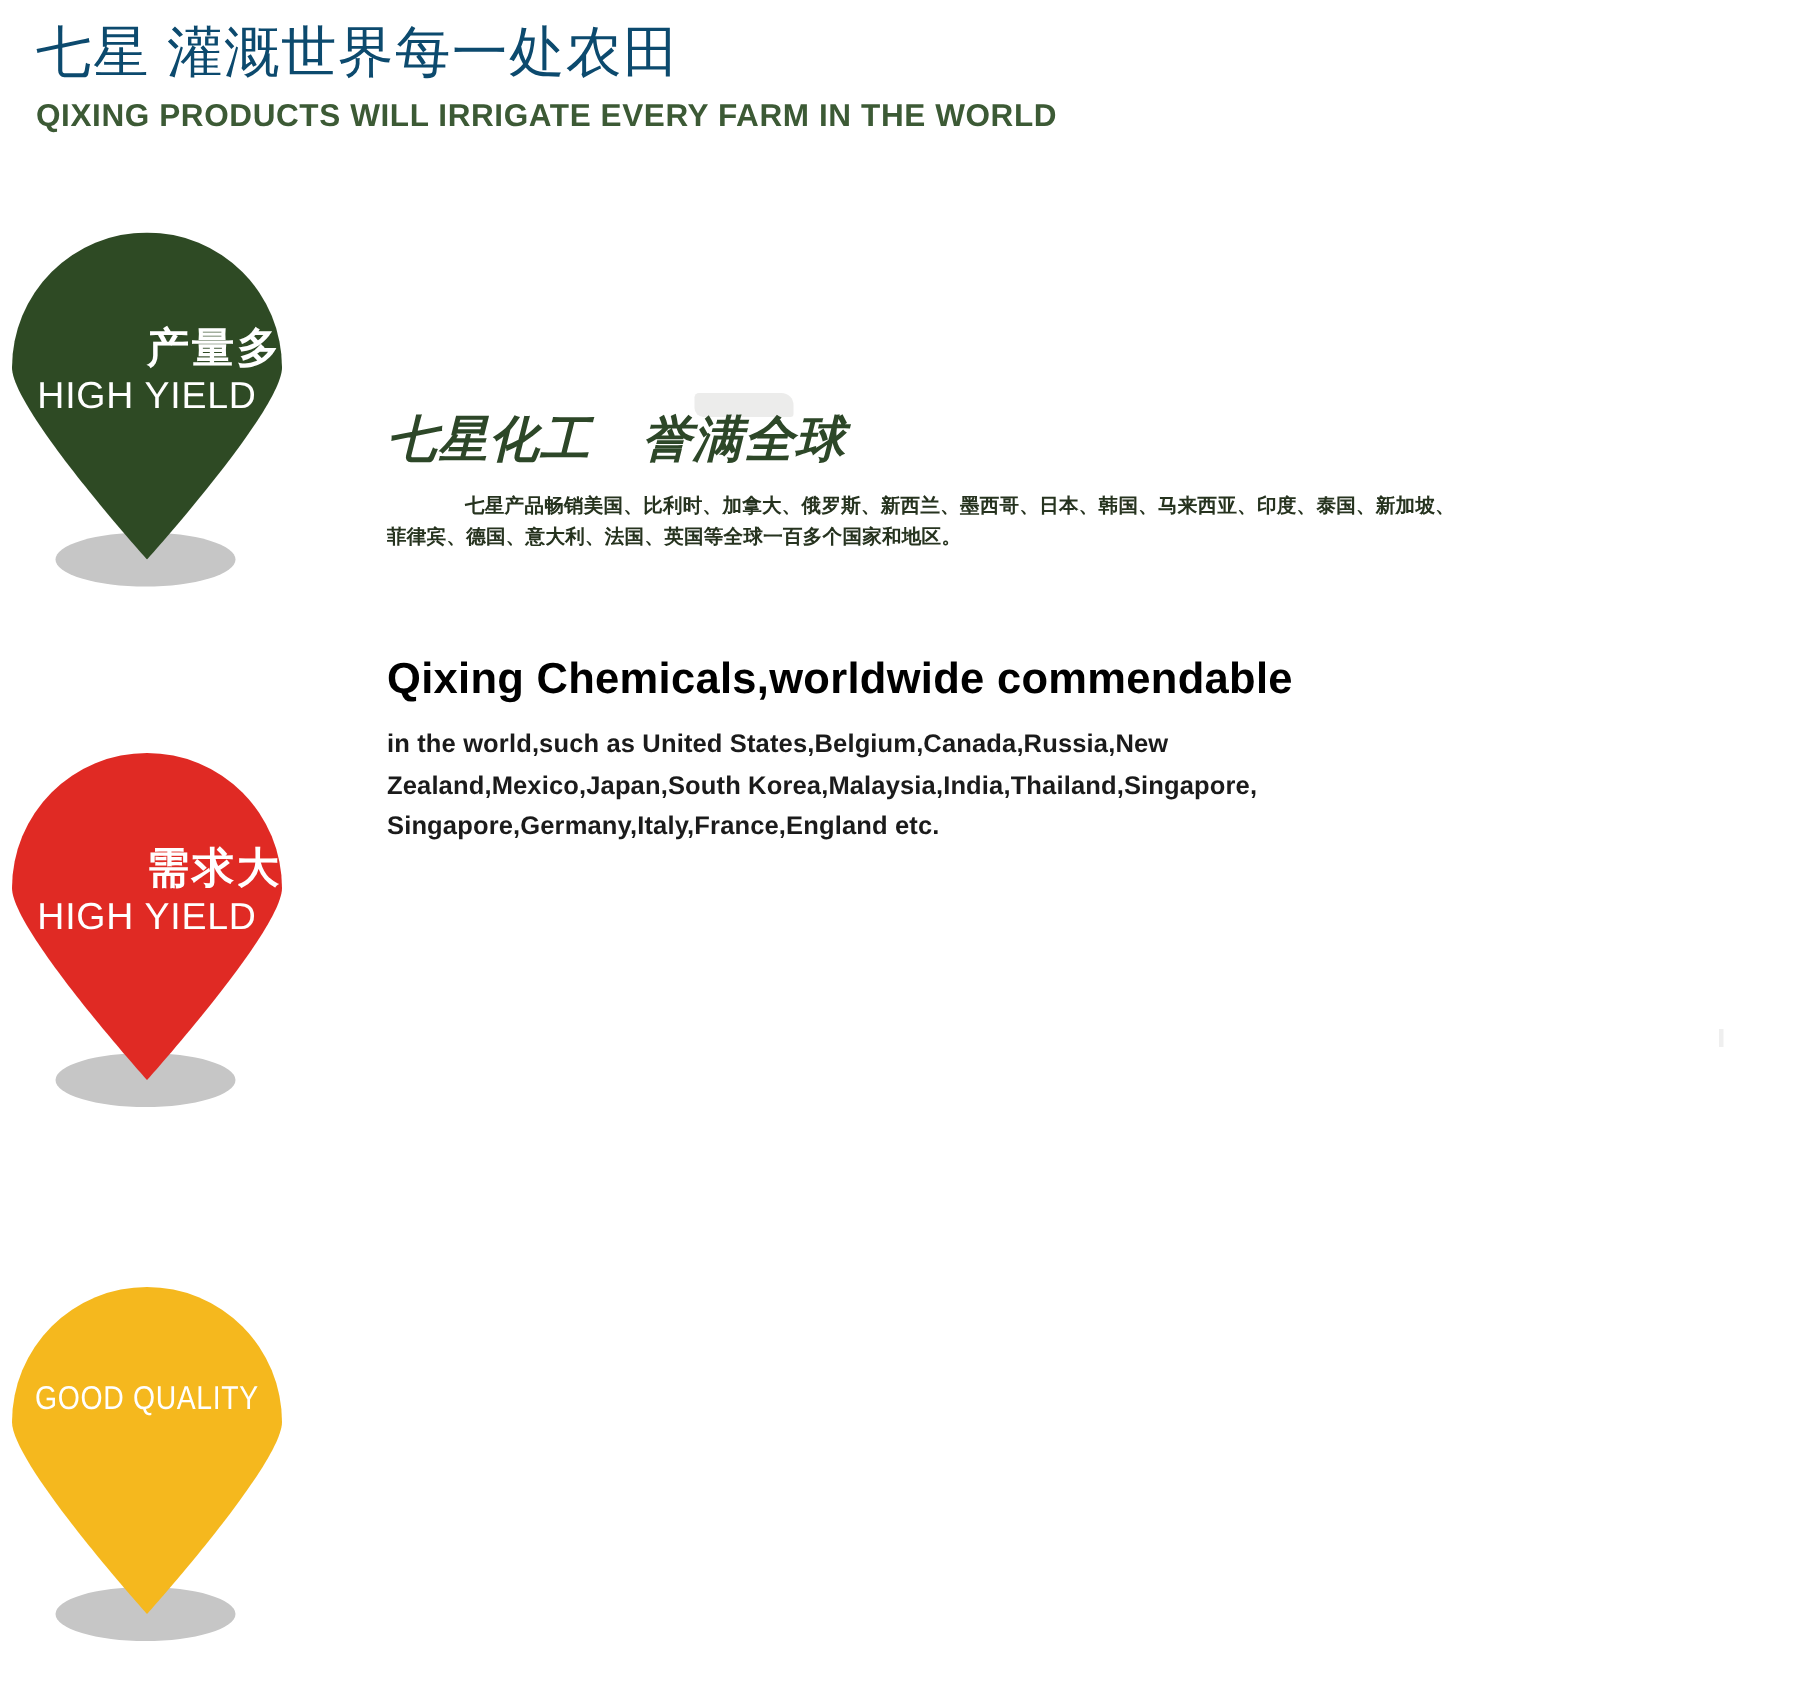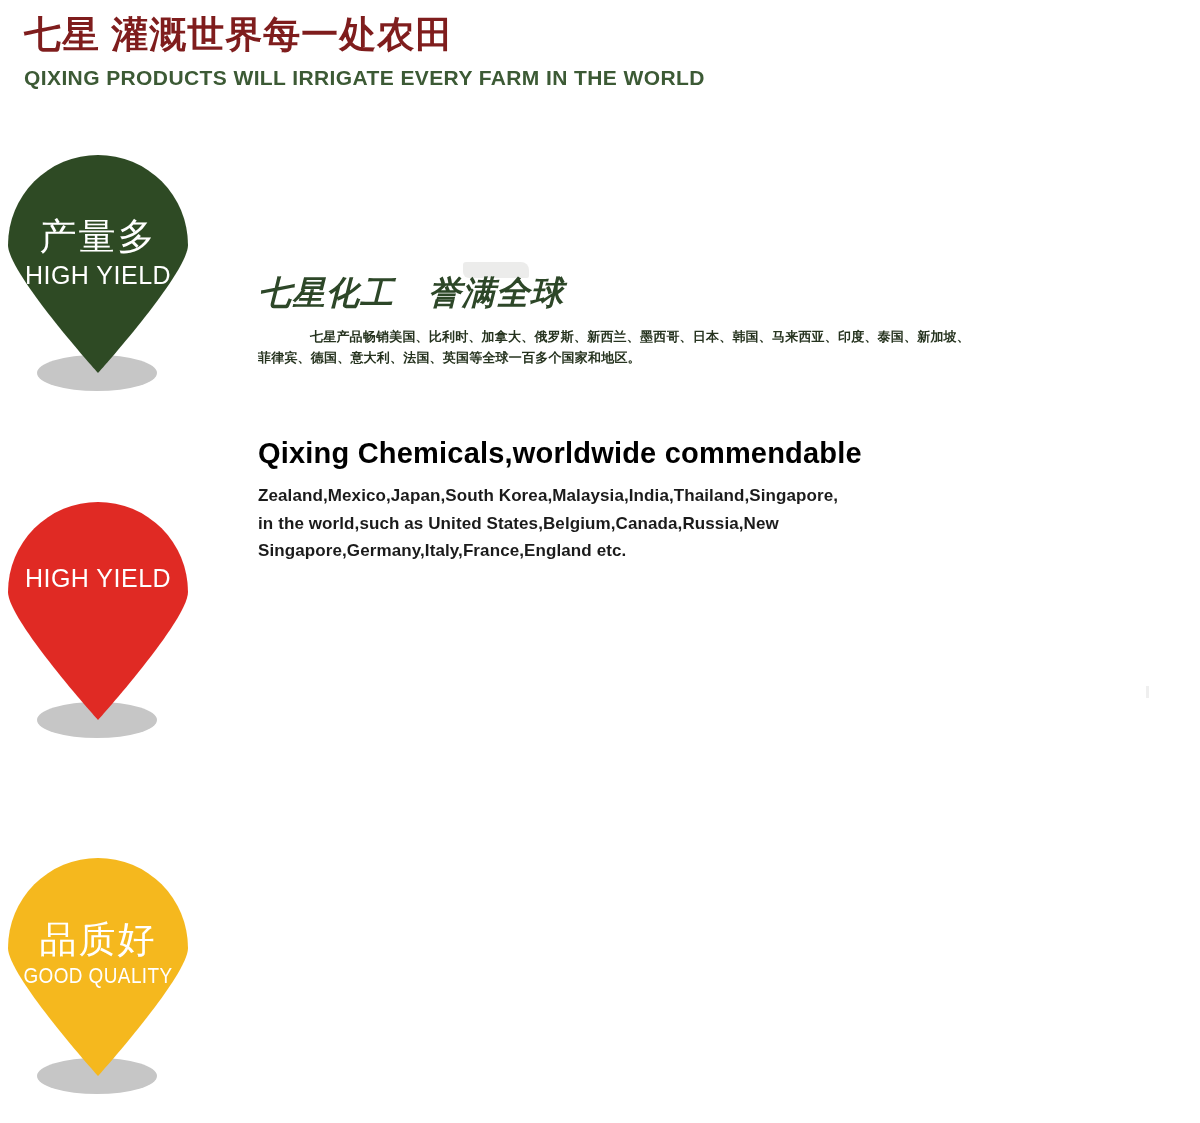--- a/index.html
+++ b/index.html
@@ -17,22 +17,22 @@
 
   
   .banner {
     position: absolute;
     left: 24px;
     top: 12px;
     width: 1100px;
   }
   .banner-cn {
     font-size: 37px;
-    font-weight: 700;
-    color: #7f1d1d;
+    font-weight: 400;
+    color: #0c4a6e;
     letter-spacing: 1px;
     line-height: 1.25;
     white-space: nowrap;
   }
   .banner-en {
     margin-top: 8px;
     font-size: 21px;
     font-weight: 600;
     color: #3c5a35;
     letter-spacing: 0.4px;
@@ -79,24 +79,25 @@
     position: absolute;
     left: 8px;
     top: 60px;
     width: 180px;
     text-align: center;
     color: #ffffff;
     pointer-events: none;
   }
   .pin-label .cn {
     display: block;
-    font-size: 37px;
-    font-weight: 400;
+    font-size: 28px;
+    font-weight: 700;
     line-height: 1.18;
     letter-spacing: 2px;
+    text-align: right;
   }
   .pin-label .en {
     display: block;
     font-size: 25px;
     font-weight: 400;
     line-height: 1.2;
     letter-spacing: 0.5px;
     margin-top: 1px;
   }
   .pin-label.narrow .en {
@@ -197,52 +198,52 @@
   </div>
 
   <div class="pin-wrap p2">
     <div class="pin-shadow"></div>
     <div class="pin-shape">
       <svg viewBox="0 0 180 218" xmlns="http://www.w3.org/2000/svg">
         <path d="M90 218 C90 218 180 118 180 90 A90 90 0 1 0 0 90 C0 118 90 218 90 218 Z" fill="#e02a24"></path>
       </svg>
     </div>
     <div class="pin-label">
+      <span class="cn">需求大</span>
       <span class="en">HIGH YIELD</span>
     </div>
   </div>
 
   <div class="pin-wrap p3">
     <div class="pin-shadow"></div>
     <div class="pin-shape">
       <svg viewBox="0 0 180 218" xmlns="http://www.w3.org/2000/svg">
         <path d="M90 218 C90 218 180 118 180 90 A90 90 0 1 0 0 90 C0 118 90 218 90 218 Z" fill="#f5b81e"></path>
       </svg>
     </div>
     <div class="pin-label narrow">
-      <span class="cn">品质好</span>
       <span class="en">GOOD QUALITY</span>
     </div>
   </div>
 
 </div>
 
 <div class="content">
 
   <div class="smudge"></div>
 
   <div class="cn-title">
     <span>七星化工</span><span class="gap"></span><span>誉满全球</span>
   </div>
 
   <div class="cn-body"><span class="indent"></span><span>七星产品畅销美国、比利时、加拿大、俄罗斯、新西兰、墨西哥、日本、韩国、马来西亚、印度、泰国、新加坡、菲律宾、德国、意大利、法国、英国等全球一百多个国家和地区。</span></div>
 
   <div class="en-title">Qixing Chemicals,worldwide commendable</div>
 
   <div class="en-body">
+    <span class="ln">in the world,such as United States,Belgium,Canada,Russia,New</span>
     <span class="ln">Zealand,Mexico,Japan,South Korea,Malaysia,India,Thailand,Singapore,</span>
-    <span class="ln">in the world,such as United States,Belgium,Canada,Russia,New</span>
     <span class="ln">Singapore,Germany,Italy,France,England etc.</span>
   </div>
 
 </div>
 
 <div class="speck"></div>
 
 </body></html>

